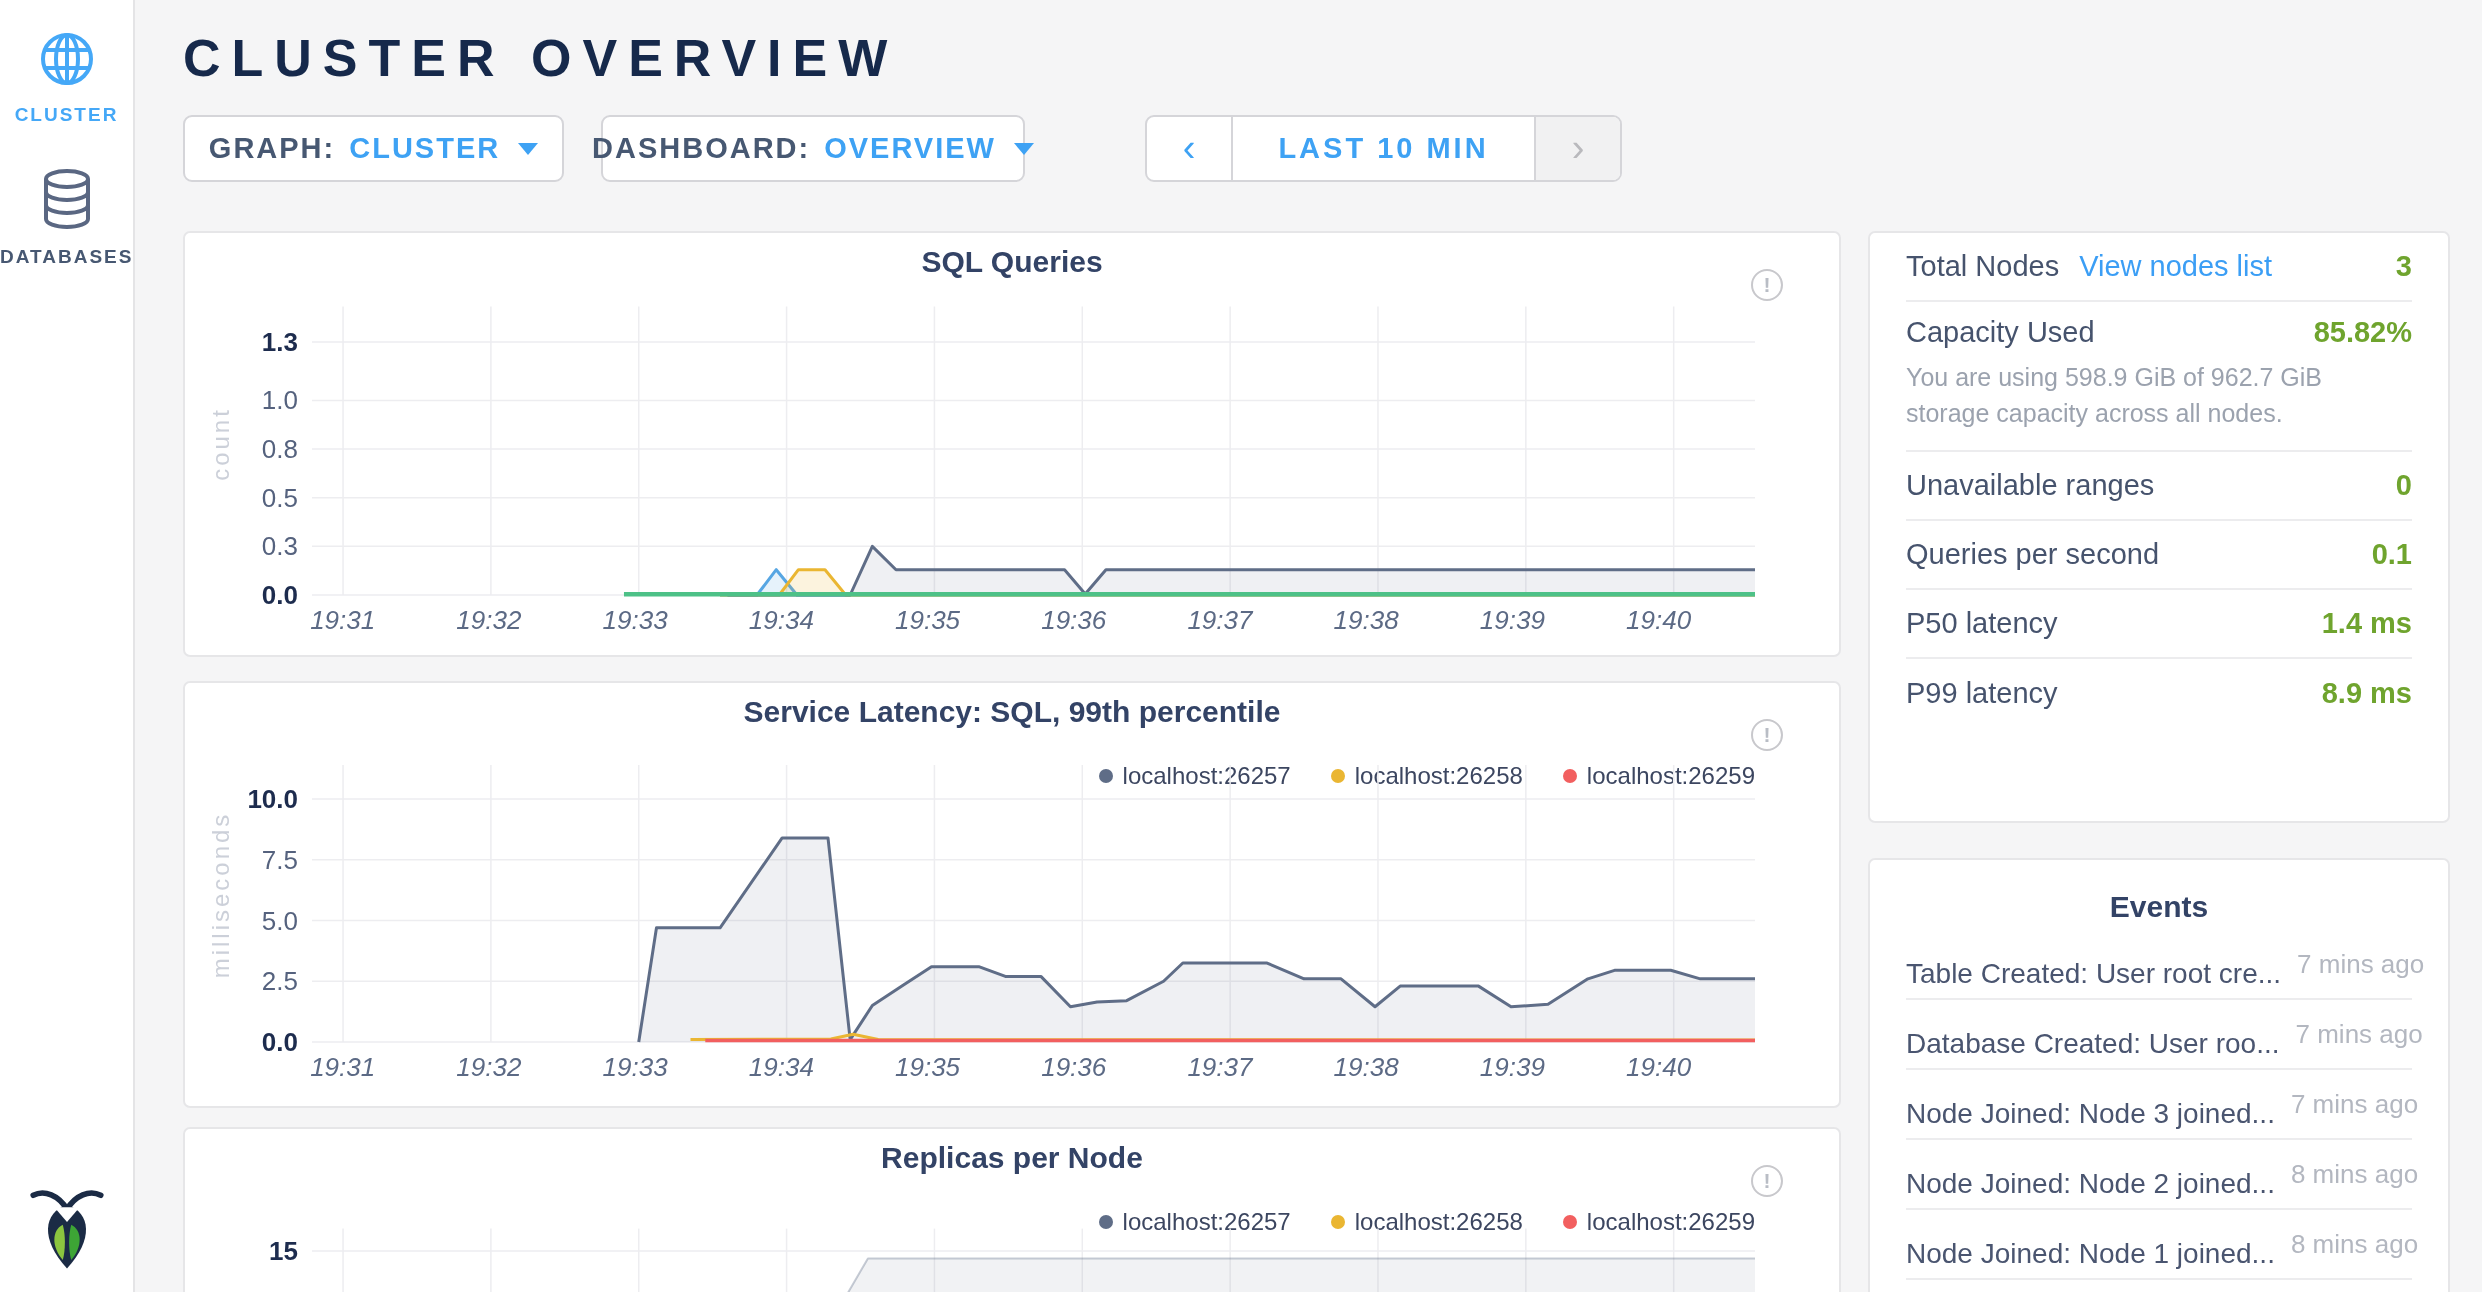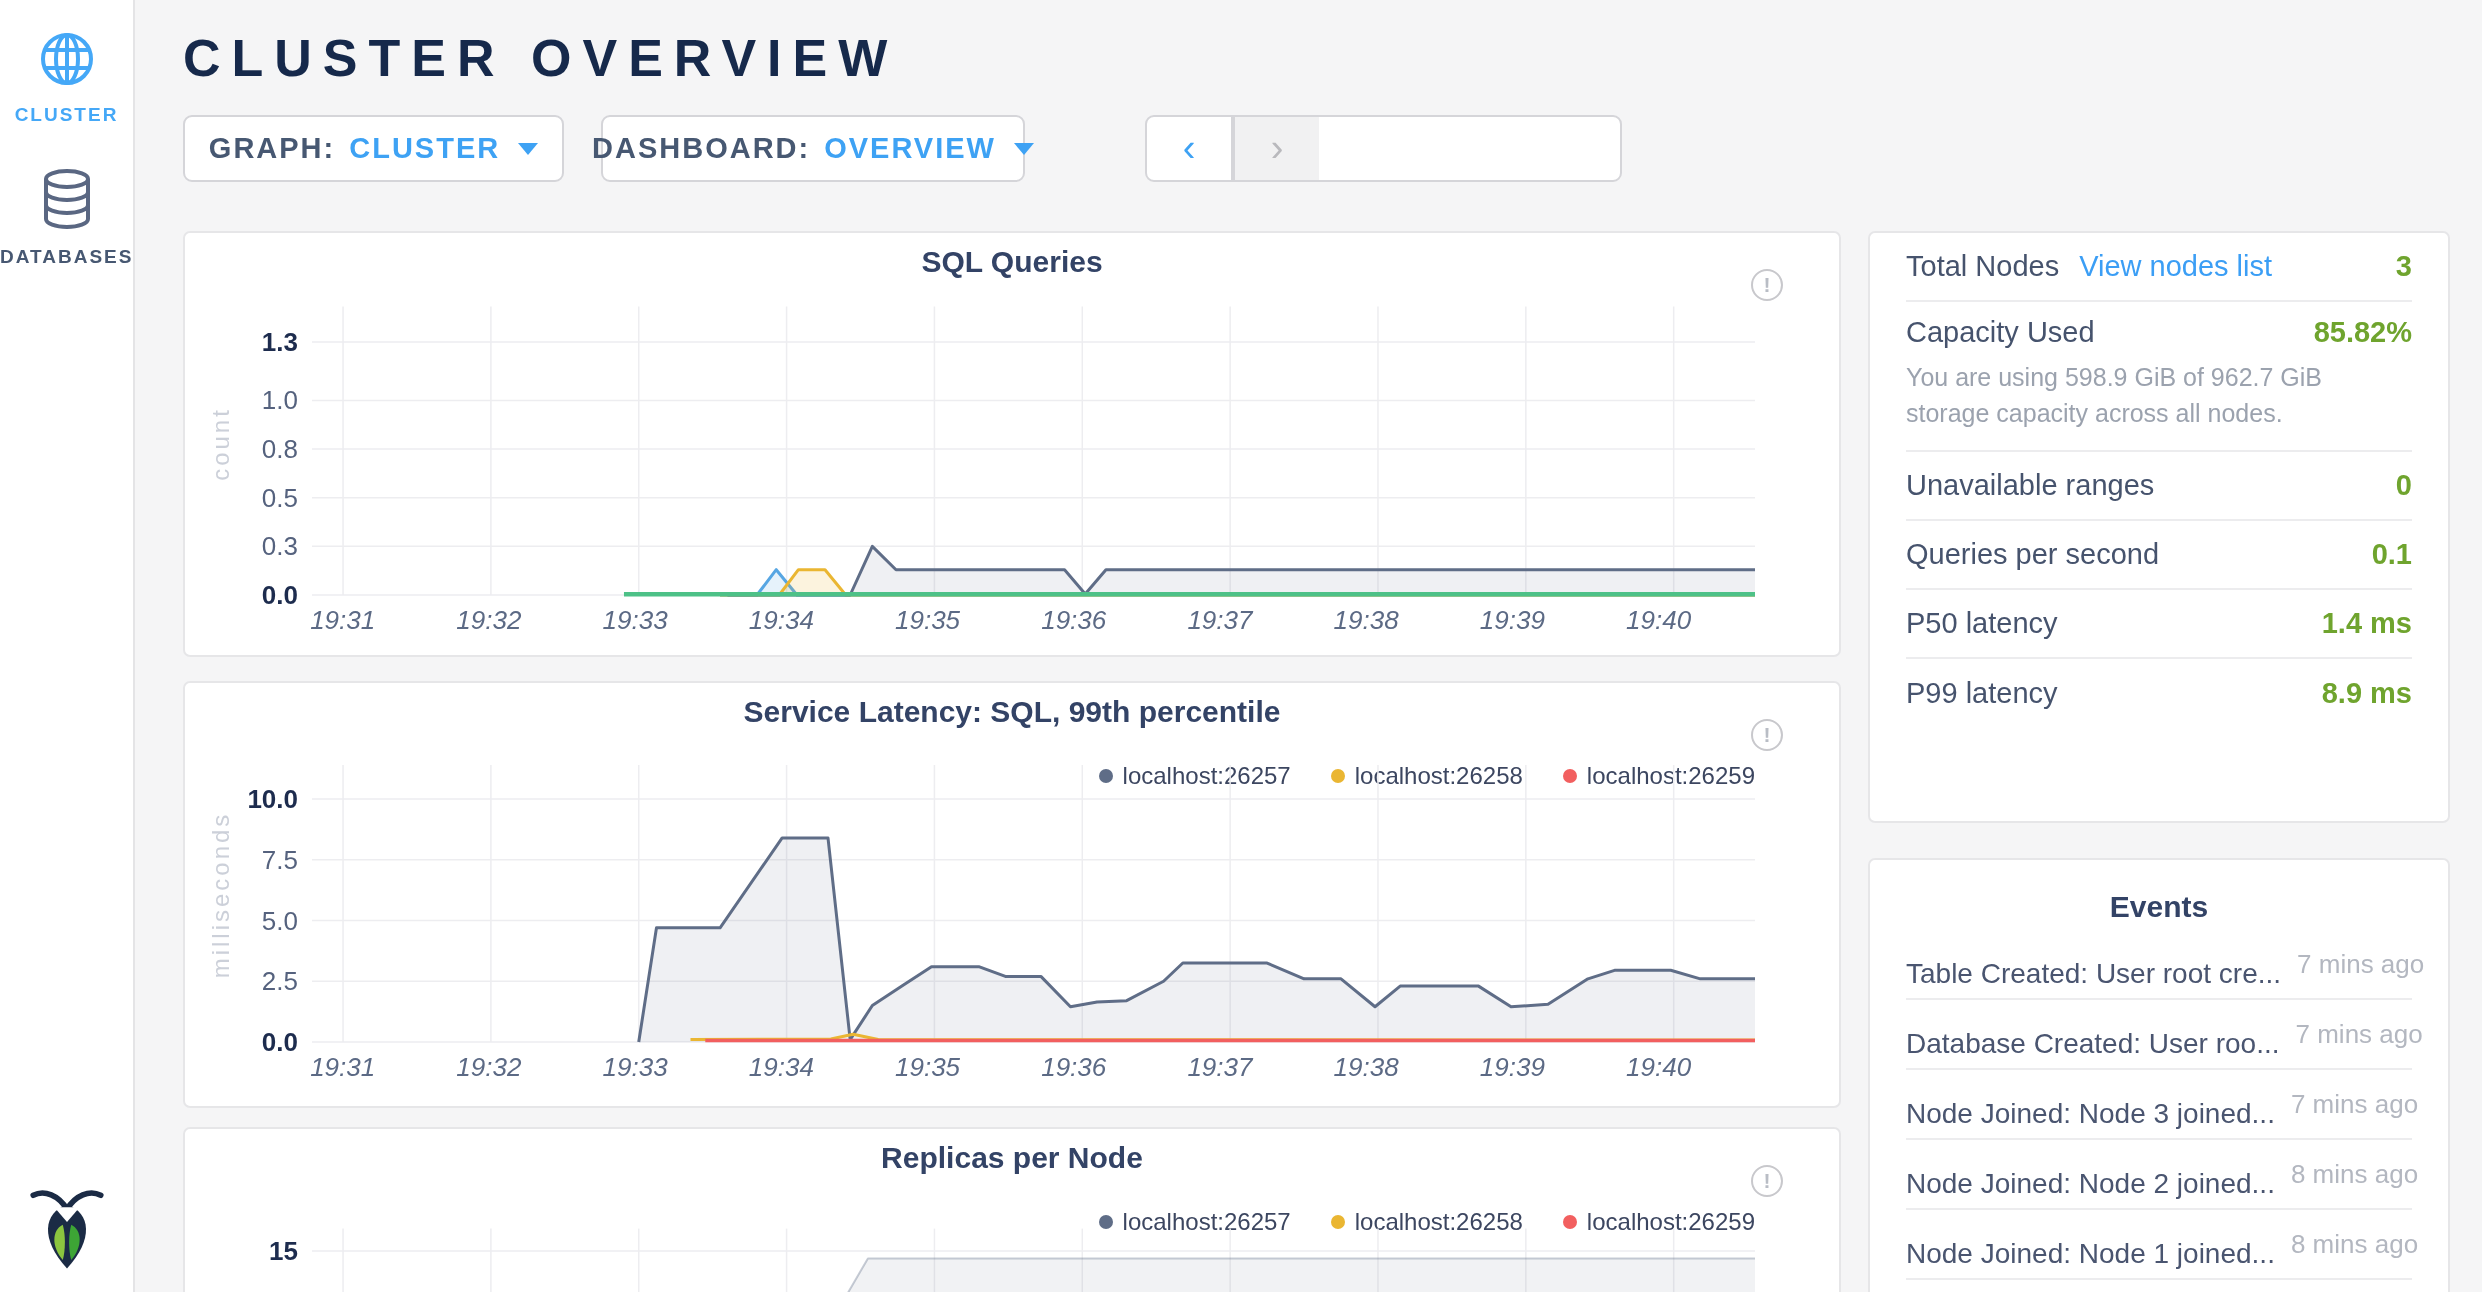--- a/index.html
+++ b/index.html
@@ -139,20 +139,21 @@
     <span class="val">CLUSTER</span>
     <span class="caret"></span>
   </div>
   <div class="ctl" id="dash-dd">
     <span class="lbl">DASHBOARD:</span>
     <span class="val">OVERVIEW</span>
     <span class="caret"></span>
   </div>
   <div class="timesel">
     <span class="seg t-prev">‹</span>
+    <span class="seg t-range">LAST 10 MIN</span>
     <span class="seg t-next">›</span>
   </div>
 
   <section class="card chart-card" id="card-sql">
     <h3 class="card-title">SQL Queries</h3>
     <span class="info-icon">!</span>
     <span class="axis-unit">count</span>
     <div class="plot">
       <svg viewBox="0 0 100 100" preserveAspectRatio="none">
           <line x1="2.152" x2="2.152" y1="-14" y2="100" class="grid"></line>

